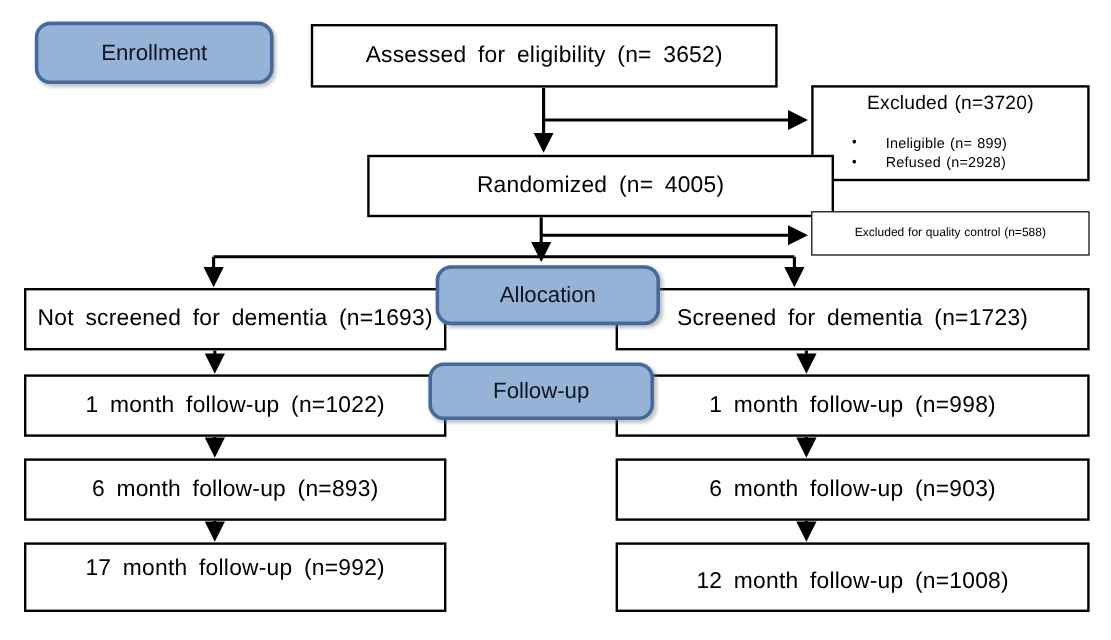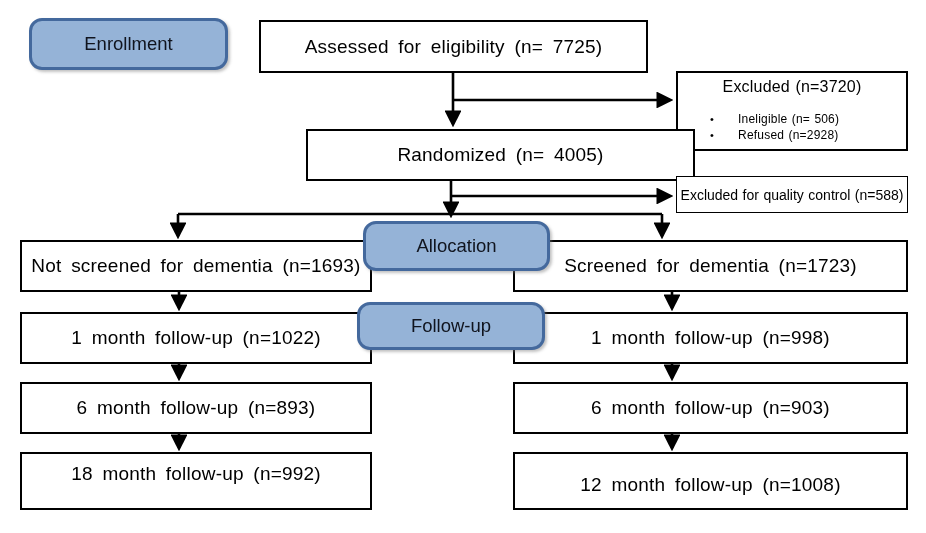--- a/index.html
+++ b/index.html
@@ -43,21 +43,21 @@
     font-size:16px;word-spacing:0.05em;padding:3px 0 5px 0;
   }
   .excl-title{text-align:center;margin-bottom:15px;}
   .excl-item{
     display:flex;align-items:center;
     font-size:12px;padding-left:32px;line-height:16px;
   }
   .excl-item .bullet{font-size:11px;margin-right:24px;}
   .box-quality{
     left:676px;top:176px;width:232px;height:37px;
-    border-width:1.5px;font-size:14px;word-spacing:0.04em;letter-spacing:0;
+    border-width:1.5px;font-size:10px;word-spacing:0.04em;letter-spacing:0;
   }
   .box-arm-left{left:20px;top:240px;width:352px;height:52px;}
   .box-arm-right{left:513px;top:240px;width:395px;height:52px;}
   .box-fu-l1{left:20px;top:312px;width:352px;height:52px;}
   .box-fu-r1{left:513px;top:312px;width:395px;height:52px;}
   .box-fu-l6{left:20px;top:382px;width:352px;height:52px;}
   .box-fu-r6{left:513px;top:382px;width:395px;height:52px;}
   .box-fu-l12{left:20px;top:452px;width:352px;height:58px;align-items:flex-start;padding-top:9px;}
   .box-fu-r12{left:513px;top:452px;width:395px;height:58px;align-items:flex-start;padding-top:20px;}
 
@@ -104,28 +104,28 @@
     <line x1="179" y1="292" x2="179" y2="308" marker-end="url(#arrow)"></line>
     <line x1="179" y1="364" x2="179" y2="378" marker-end="url(#arrow)"></line>
     <line x1="179" y1="434" x2="179" y2="448" marker-end="url(#arrow)"></line>
 
     <line x1="672" y1="292" x2="672" y2="308" marker-end="url(#arrow)"></line>
     <line x1="672" y1="364" x2="672" y2="378" marker-end="url(#arrow)"></line>
     <line x1="672" y1="434" x2="672" y2="448" marker-end="url(#arrow)"></line>
   </svg>
 
   <div class="box box-assessed">
-    <span>Assessed for eligibility (n= 7725)</span>
+    <span>Assessed for eligibility (n= 3652)</span>
   </div>
 
   <div class="box box-excluded">
     <div class="excl-title">Excluded (n=3720)</div>
     <div class="excl-item">
       <span class="bullet">•</span>
-      <span>Ineligible (n= 506)</span>
+      <span>Ineligible (n= 899)</span>
     </div>
     <div class="excl-item">
       <span class="bullet">•</span>
       <span>Refused (n=2928)</span>
     </div>
   </div>
 
   <div class="box box-randomized">
     <span>Randomized (n= 4005)</span>
   </div>
@@ -149,21 +149,21 @@
   </div>
 
   <div class="box box-fu-l6">
     <span>6 month follow-up (n=893)</span>
   </div>
   <div class="box box-fu-r6">
     <span>6 month follow-up (n=903)</span>
   </div>
 
   <div class="box box-fu-l12">
-    <span>18 month follow-up (n=992)</span>
+    <span>17 month follow-up (n=992)</span>
   </div>
   <div class="box box-fu-r12">
     <span>12 month follow-up (n=1008)</span>
   </div>
 
   <div class="badge badge-enrollment">
     <span>Enrollment</span>
   </div>
   <div class="badge badge-followup">
     <span>Follow-up</span>

